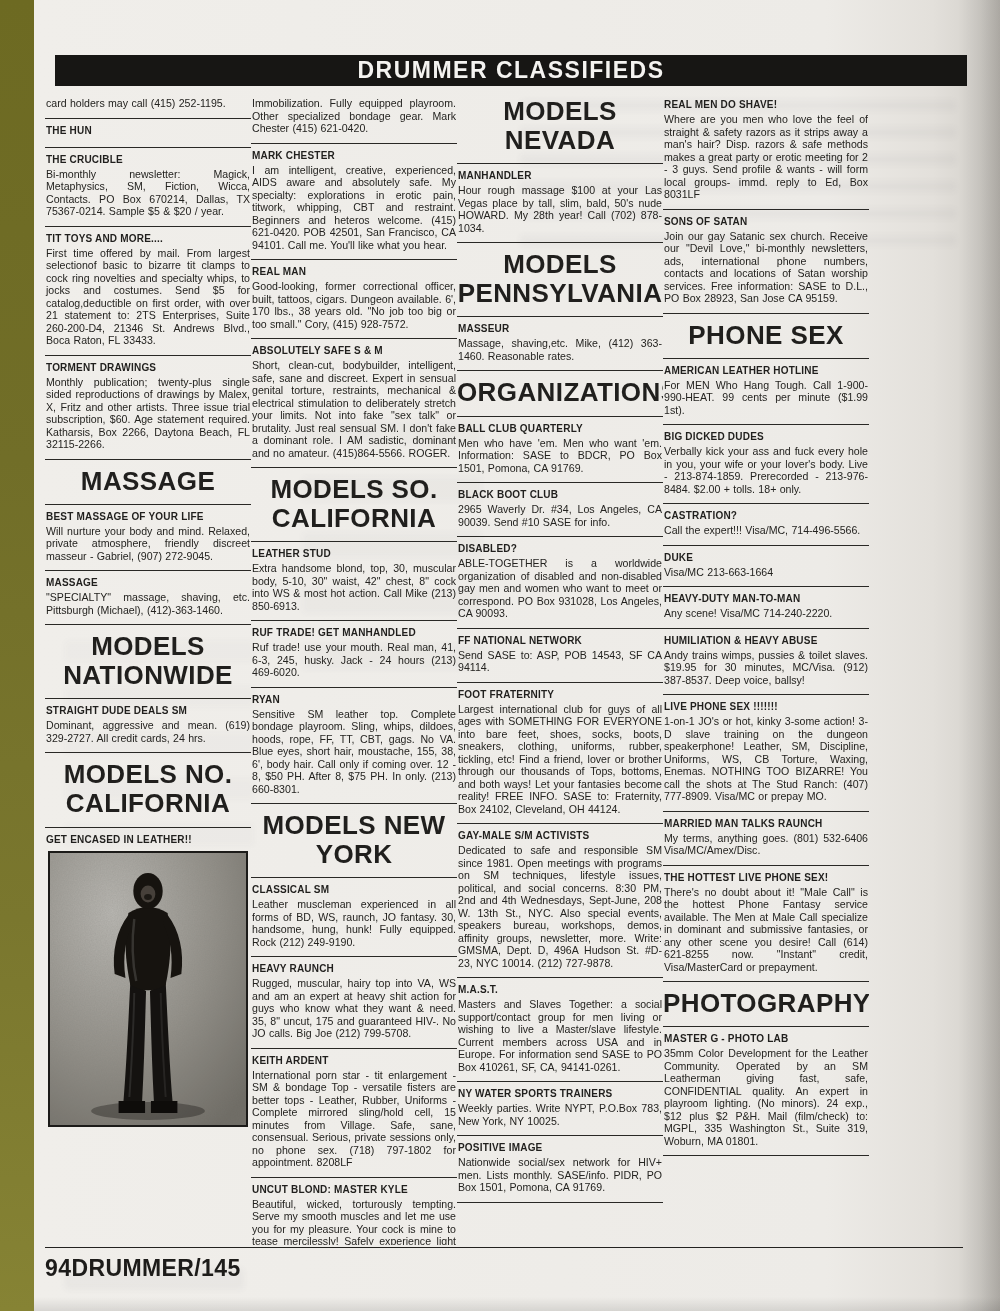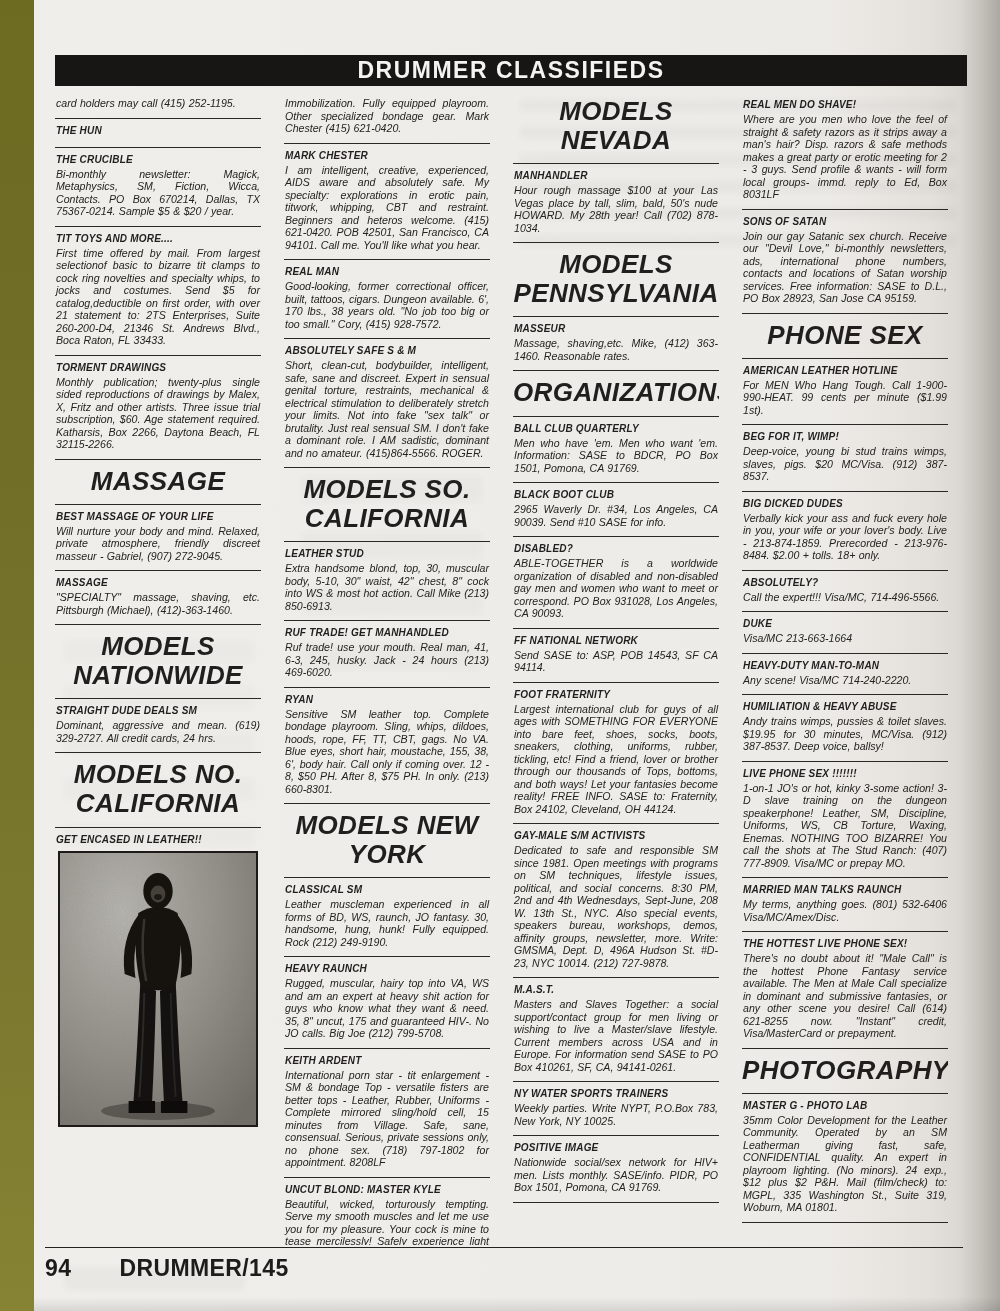--- a/index.html
+++ b/index.html
@@ -33,22 +33,22 @@
     background:rgba(60,60,75,.4); }
 
   .masthead {
     position:absolute; left:21px; top:55px; width:912px; height:31px;
     background:#171614; color:#f4f3f0;
     display:flex; align-items:center; justify-content:center;
     font-size:23px; font-weight:bold; letter-spacing:1.5px;
   }
 
   .columns {
-    position:absolute; left:21px; top:97px; width:893px; height:1148px;
-    display:flex; gap:23px;font-style:italic;
+    position:absolute; left:11px; top:97px; width:893px; height:1148px;
+    display:flex; 
   }
   .col { width:206px; overflow:hidden; }
 
   .block { border-top:1.4px solid #292825; padding:4px 1px 8px; }
   .col .block:first-child { border-top:none; padding-top:0; }
   .block.rule-bottom { border-bottom:1.4px solid #292825; }
 
   .section { text-align:center; padding:7px 0 8px; }
   .section h2 { margin:0; font-size:26px; line-height:1.12; letter-spacing:.4px;
     font-weight:bold; color:#201f1d; }
@@ -60,21 +60,21 @@
   .lead { padding-bottom:8px; }
 
   .photo-frame { border:2px solid #1c1b19; margin:6px 2px 5px; height:272px;
     background:#9a9894; position:relative; overflow:hidden; }
   .photo-frame svg { display:block; }
   .caption { margin:2px 0 0; font-size:10.6px; line-height:1.24; text-align:left; color:#242320; }
 
   .footer {
     position:absolute; left:11px; top:1247px; width:918px;
     border-top:1.6px solid #232220; padding-top:7px;
-    display:flex; align-items:baseline; gap:48px;
+    display:flex; align-items:baseline; 
     font-weight:bold; font-size:23px; color:#1d1c1a; letter-spacing:.4px;
   }
 </style>
 </head>
 <body>
 
 <div class="left-strip"></div>
 
 <div class="page">
 
@@ -282,29 +282,25 @@
           <p>Join our gay Satanic sex church. Receive our "Devil Love," bi-monthly newsletters, ads, international phone numbers, contacts and locations of Satan worship services. Free information: SASE to D.L., PO Box 28923, San Jose CA 95159.</p>
         </div>
       <div class="block section">
           <h2>PHONE SEX</h2>
         </div>
       <div class="block ad">
           <h3>AMERICAN LEATHER HOTLINE</h3>
           <p>For MEN Who Hang Tough. Call 1-900-990-HEAT. 99 cents per minute ($1.99 1st).</p>
         </div>
       <div class="block ad">
-          <h3>BEG FOR IT, WIMP!</h3>
-          <p>Deep-voice, young bi stud trains wimps, slaves, pigs. $20 MC/Visa. (912) 387-8537.</p>
-        </div>
-      <div class="block ad">
           <h3>BIG DICKED DUDES</h3>
           <p>Verbally kick your ass and fuck every hole in you, your wife or your lover's body. Live - 213-874-1859. Prerecorded - 213-976-8484. $2.00 + tolls. 18+ only.</p>
         </div>
       <div class="block ad">
-          <h3>ABSOLUTELY?</h3>
+          <h3>CASTRATION?</h3>
           <p>Call the expert!!! Visa/MC, 714-496-5566.</p>
         </div>
       <div class="block ad">
           <h3>DUKE</h3>
           <p>Visa/MC 213-663-1664</p>
         </div>
       <div class="block ad">
           <h3>HEAVY-DUTY MAN-TO-MAN</h3>
           <p>Any scene! Visa/MC 714-240-2220.</p>
         </div>

